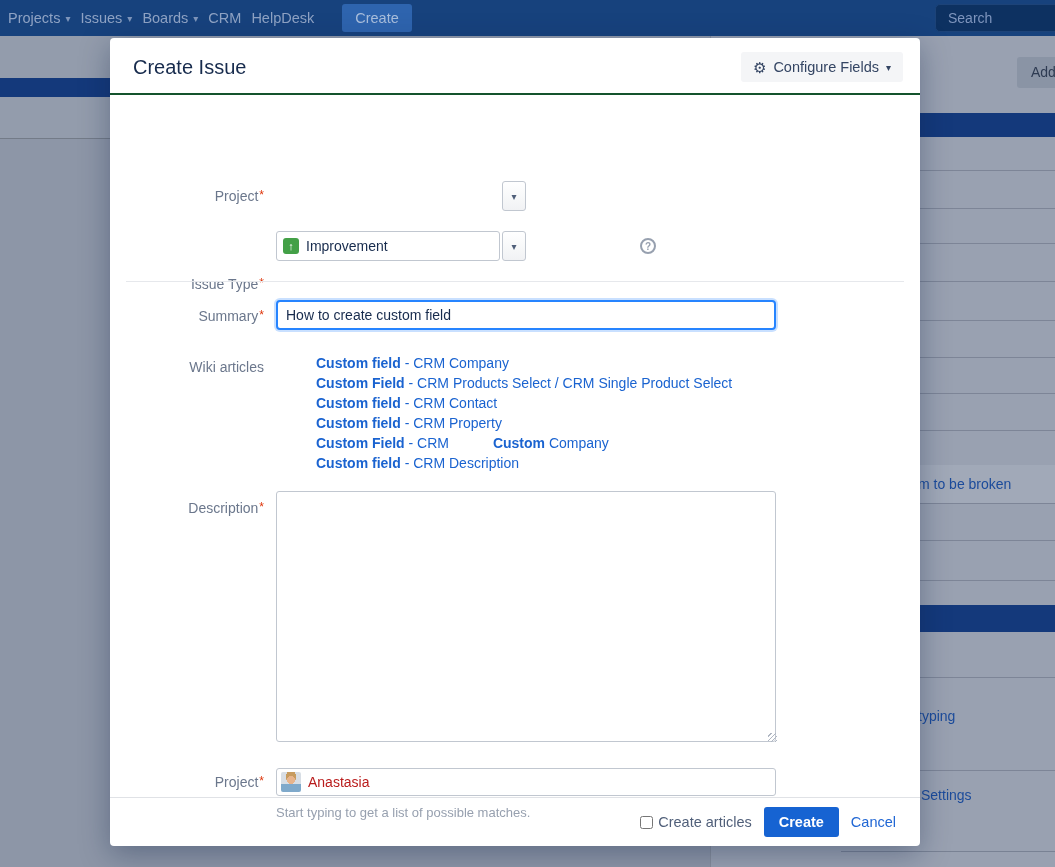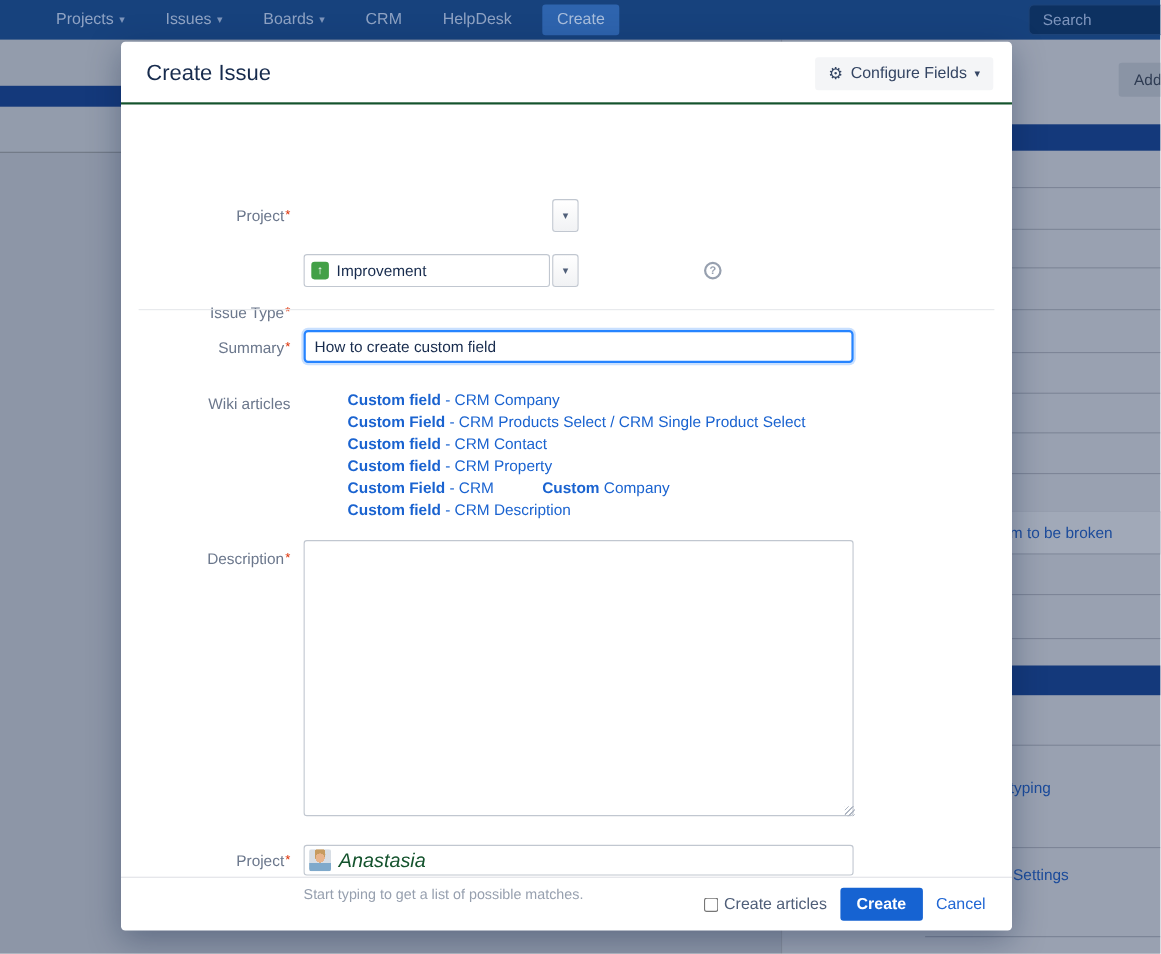--- a/index.html
+++ b/index.html
@@ -2,21 +2,21 @@
 <html><head>
 <meta charset="utf-8">
 <style>
   * { margin:0; padding:0; box-sizing:border-box; }
   html,body { width:1055px; height:867px; overflow:hidden; }
   body { font-family:"Liberation Sans", sans-serif; }
   #page { position:relative; width:1055px; height:867px; background:#939CAC; overflow:hidden; }
 
   
   .topnav { position:absolute; left:0; top:0; width:1055px; height:36px; background:#17427D; z-index:5; display:flex; align-items:center; }
-  .nav-menu { display:flex; align-items:center; gap:37px; padding-left:8px;margin-left:43px; }
+  .nav-menu { display:flex; align-items:center; gap:10px; padding-left:8px; }
   .nav-item { color:#8FA3C4; font-size:14.5px; display:flex; align-items:center; gap:5px; cursor:pointer; white-space:nowrap; }
   .nav-item .caret { font-size:10px; color:#7E95BB; }
   .nav-create-btn { margin-left:28px; height:28px; padding:0 13px; background:#2E64AE; border:none; border-radius:3px; color:#A9BEDC; font-size:14.5px; font-family:inherit; cursor:pointer; }
   .nav-search { position:absolute; right:-5px; top:4px; width:125px; height:28px; background:#0D3161; border:1px solid #1D4378; border-radius:5px; color:#C3D2E8; padding:0 12px; font-size:14px; font-family:inherit; }
   .nav-search::placeholder { color:#7E95BD; }
 
   
   .bg-band-left { position:absolute; left:0; top:78px; width:920px; height:19px; background:#14397B; z-index:1; }
   .bg-left-panel { position:absolute; left:0; top:138px; width:710px; height:729px; background:#8D96A7; border-top:1px solid rgba(0,0,0,0.18); z-index:1; }
   .bg-right-panel { position:absolute; left:710px; top:36px; width:345px; height:831px; background:#99A1B1; border-left:1px solid rgba(0,0,0,0.12); z-index:1; }
@@ -67,21 +67,21 @@
   .resize-grip { position:absolute; left:658px; top:638px; width:9px; height:9px;
       background:repeating-linear-gradient(135deg, transparent 0 2px, #B0B7C3 2px 3px); cursor:nwse-resize; }
 
   .reporter-box { position:absolute; left:166px; top:673px; width:500px; height:28px; border:1px solid #C1C7D0; border-radius:3px; display:flex; align-items:center; padding-left:4px; gap:7px; background:#fff; }
   .reporter-avatar { width:20px; height:20px; border-radius:2px;
       background:
         radial-gradient(circle at 50% 40%, #E8B48C 0 26%, rgba(0,0,0,0) 27%),
         radial-gradient(ellipse at 50% 24%, #C79B5F 0 34%, rgba(0,0,0,0) 35%),
         linear-gradient(180deg, rgba(0,0,0,0) 62%, #7FA9CB 62%),
         #D8DEE5; }
-  .reporter-name { font-size:18px; color:#14532d;font-style:italic; }
+  .reporter-name { font-size:14px; color:#b91c1c; }
   .field-hint { position:absolute; left:166px; top:710px; font-size:13px; color:#97A0AF; }
 
   .modal-footer { position:absolute; left:0; bottom:0; width:810px; height:49px; border-top:1px solid #E0E2E6; display:flex; align-items:center; justify-content:flex-end; padding-right:24px; gap:12px; }
   .create-another { display:flex; align-items:center; gap:5px; }
   .create-another input { width:13px; height:13px; cursor:pointer; }
   .create-another span { font-size:14.5px; color:#505F79; }
   .create-btn { height:30px; padding:0 15px; background:#1663D2; color:#FFFFFF; border:none; border-radius:3px; font-size:14.5px; font-weight:bold; font-family:inherit; cursor:pointer; }
   .cancel-link { font-size:14.5px; color:#2167D4; text-decoration:none; cursor:pointer; }
 </style>
 </head>

